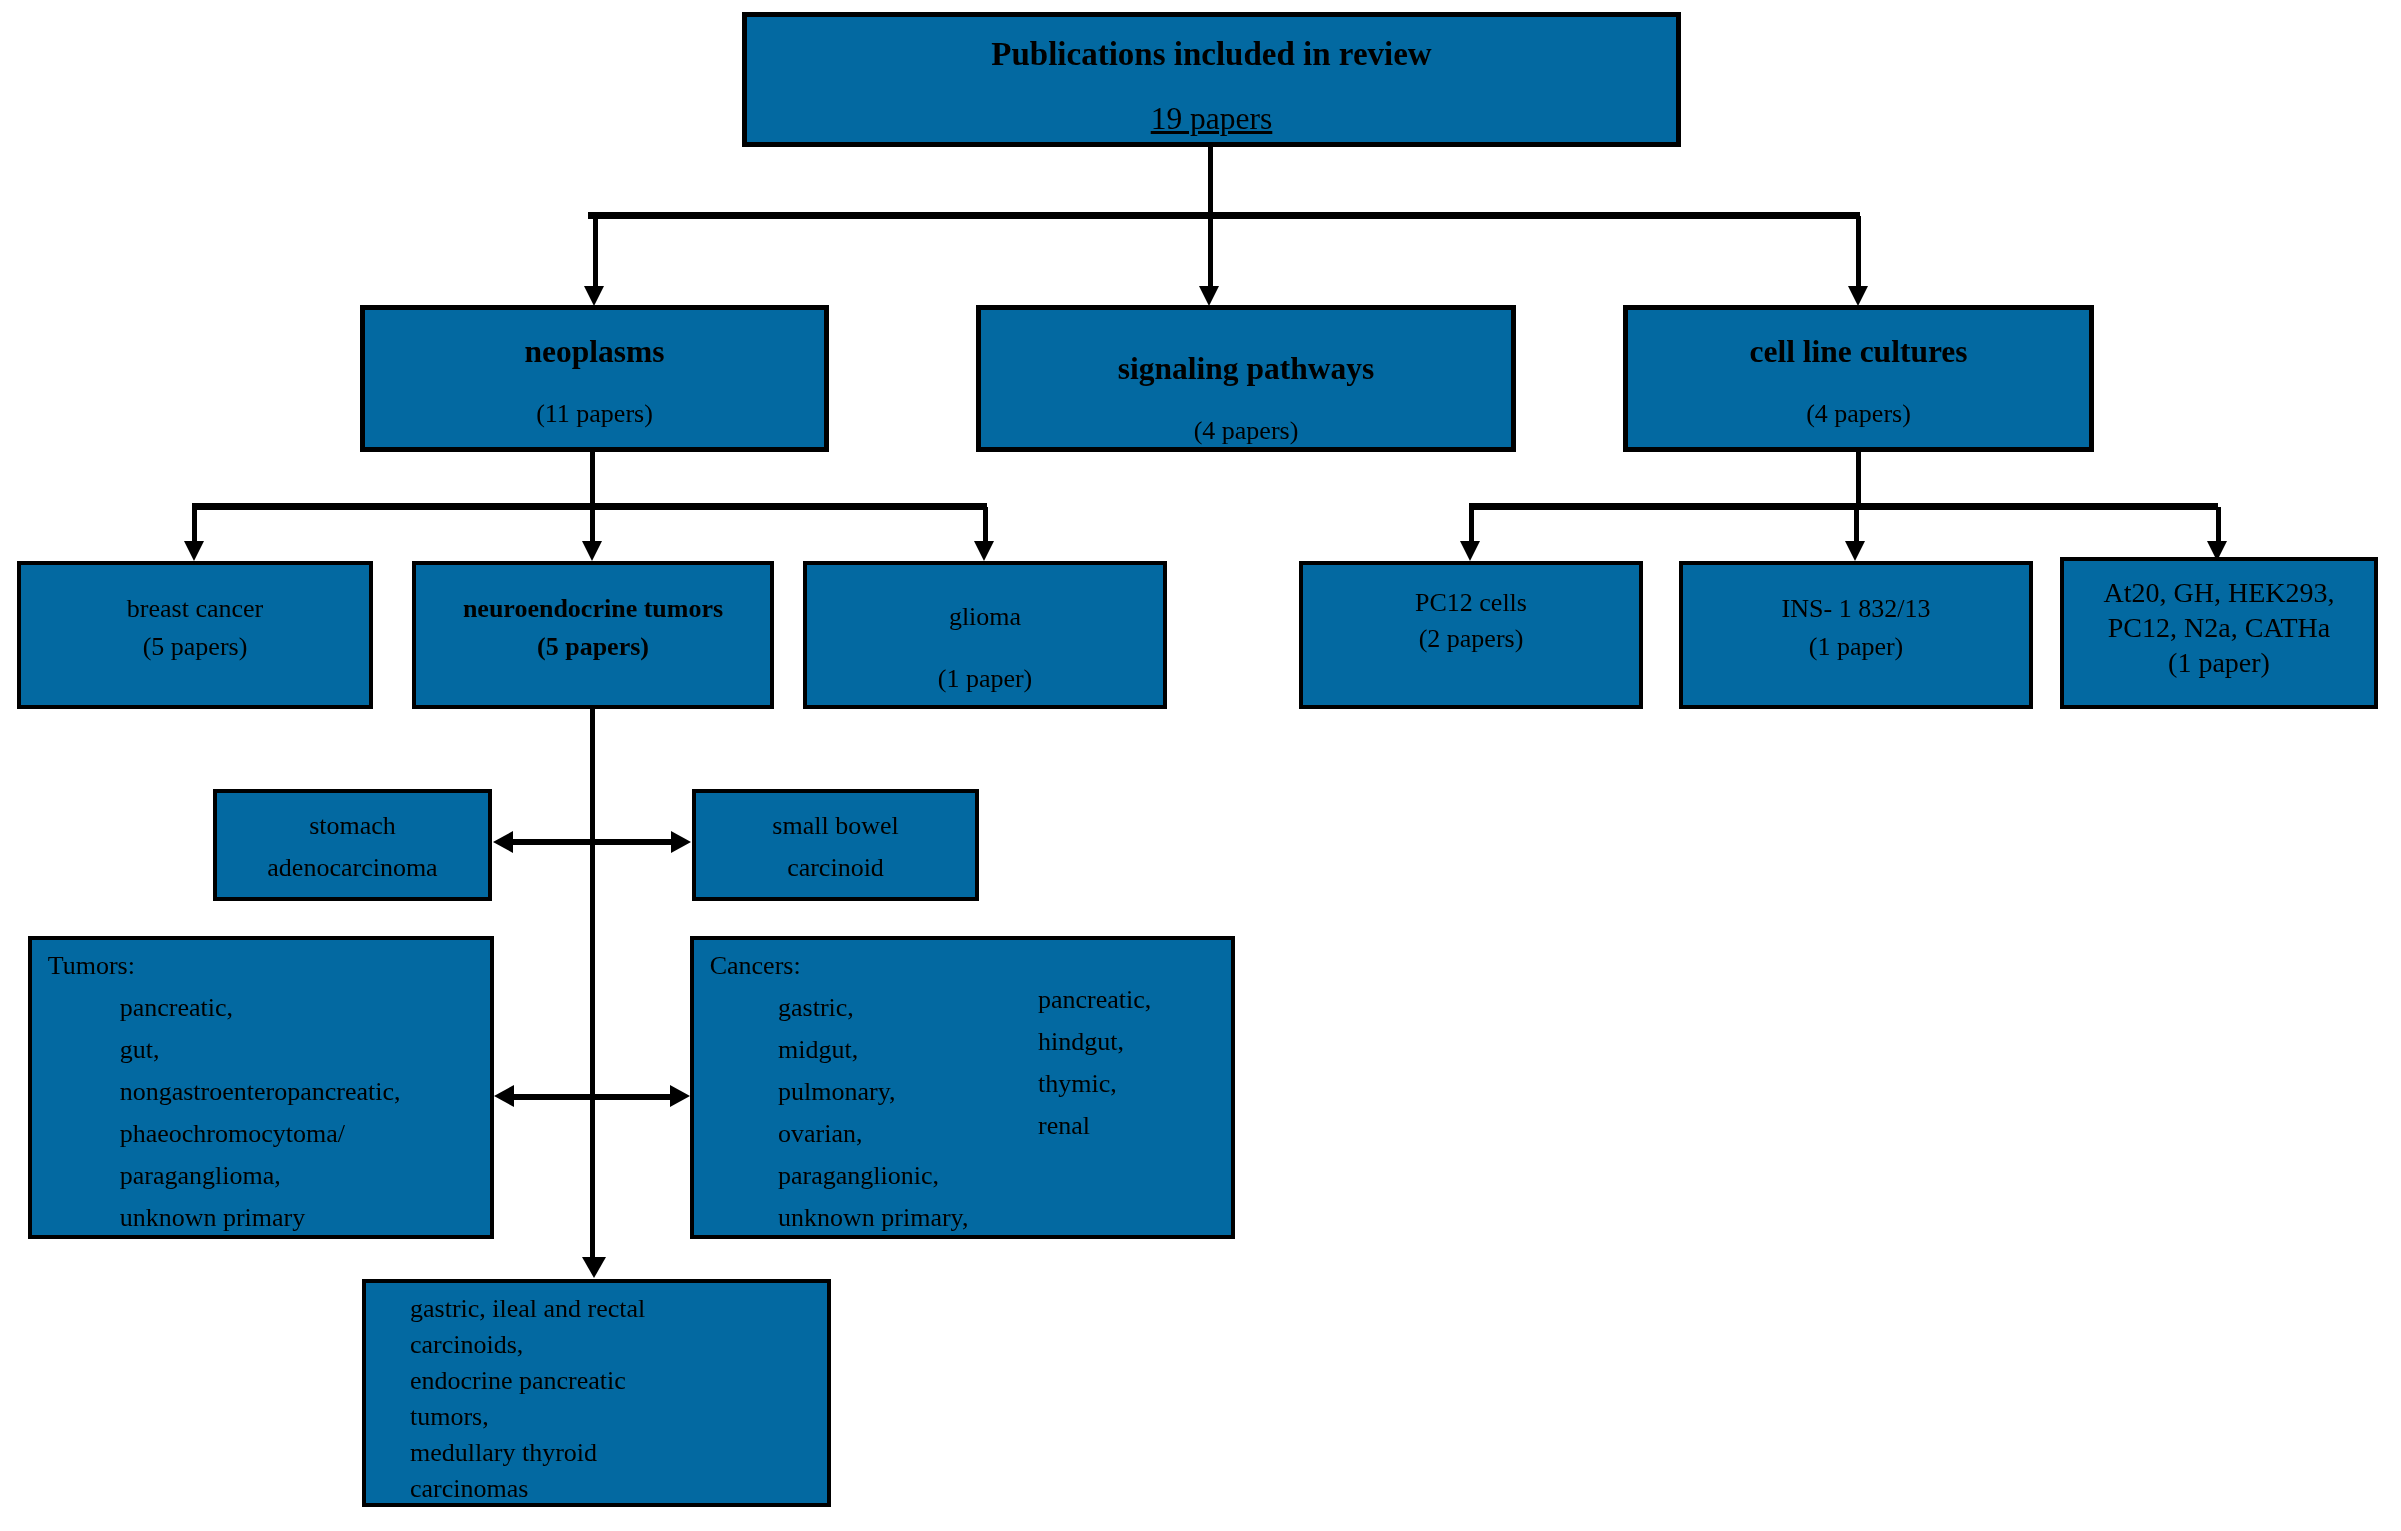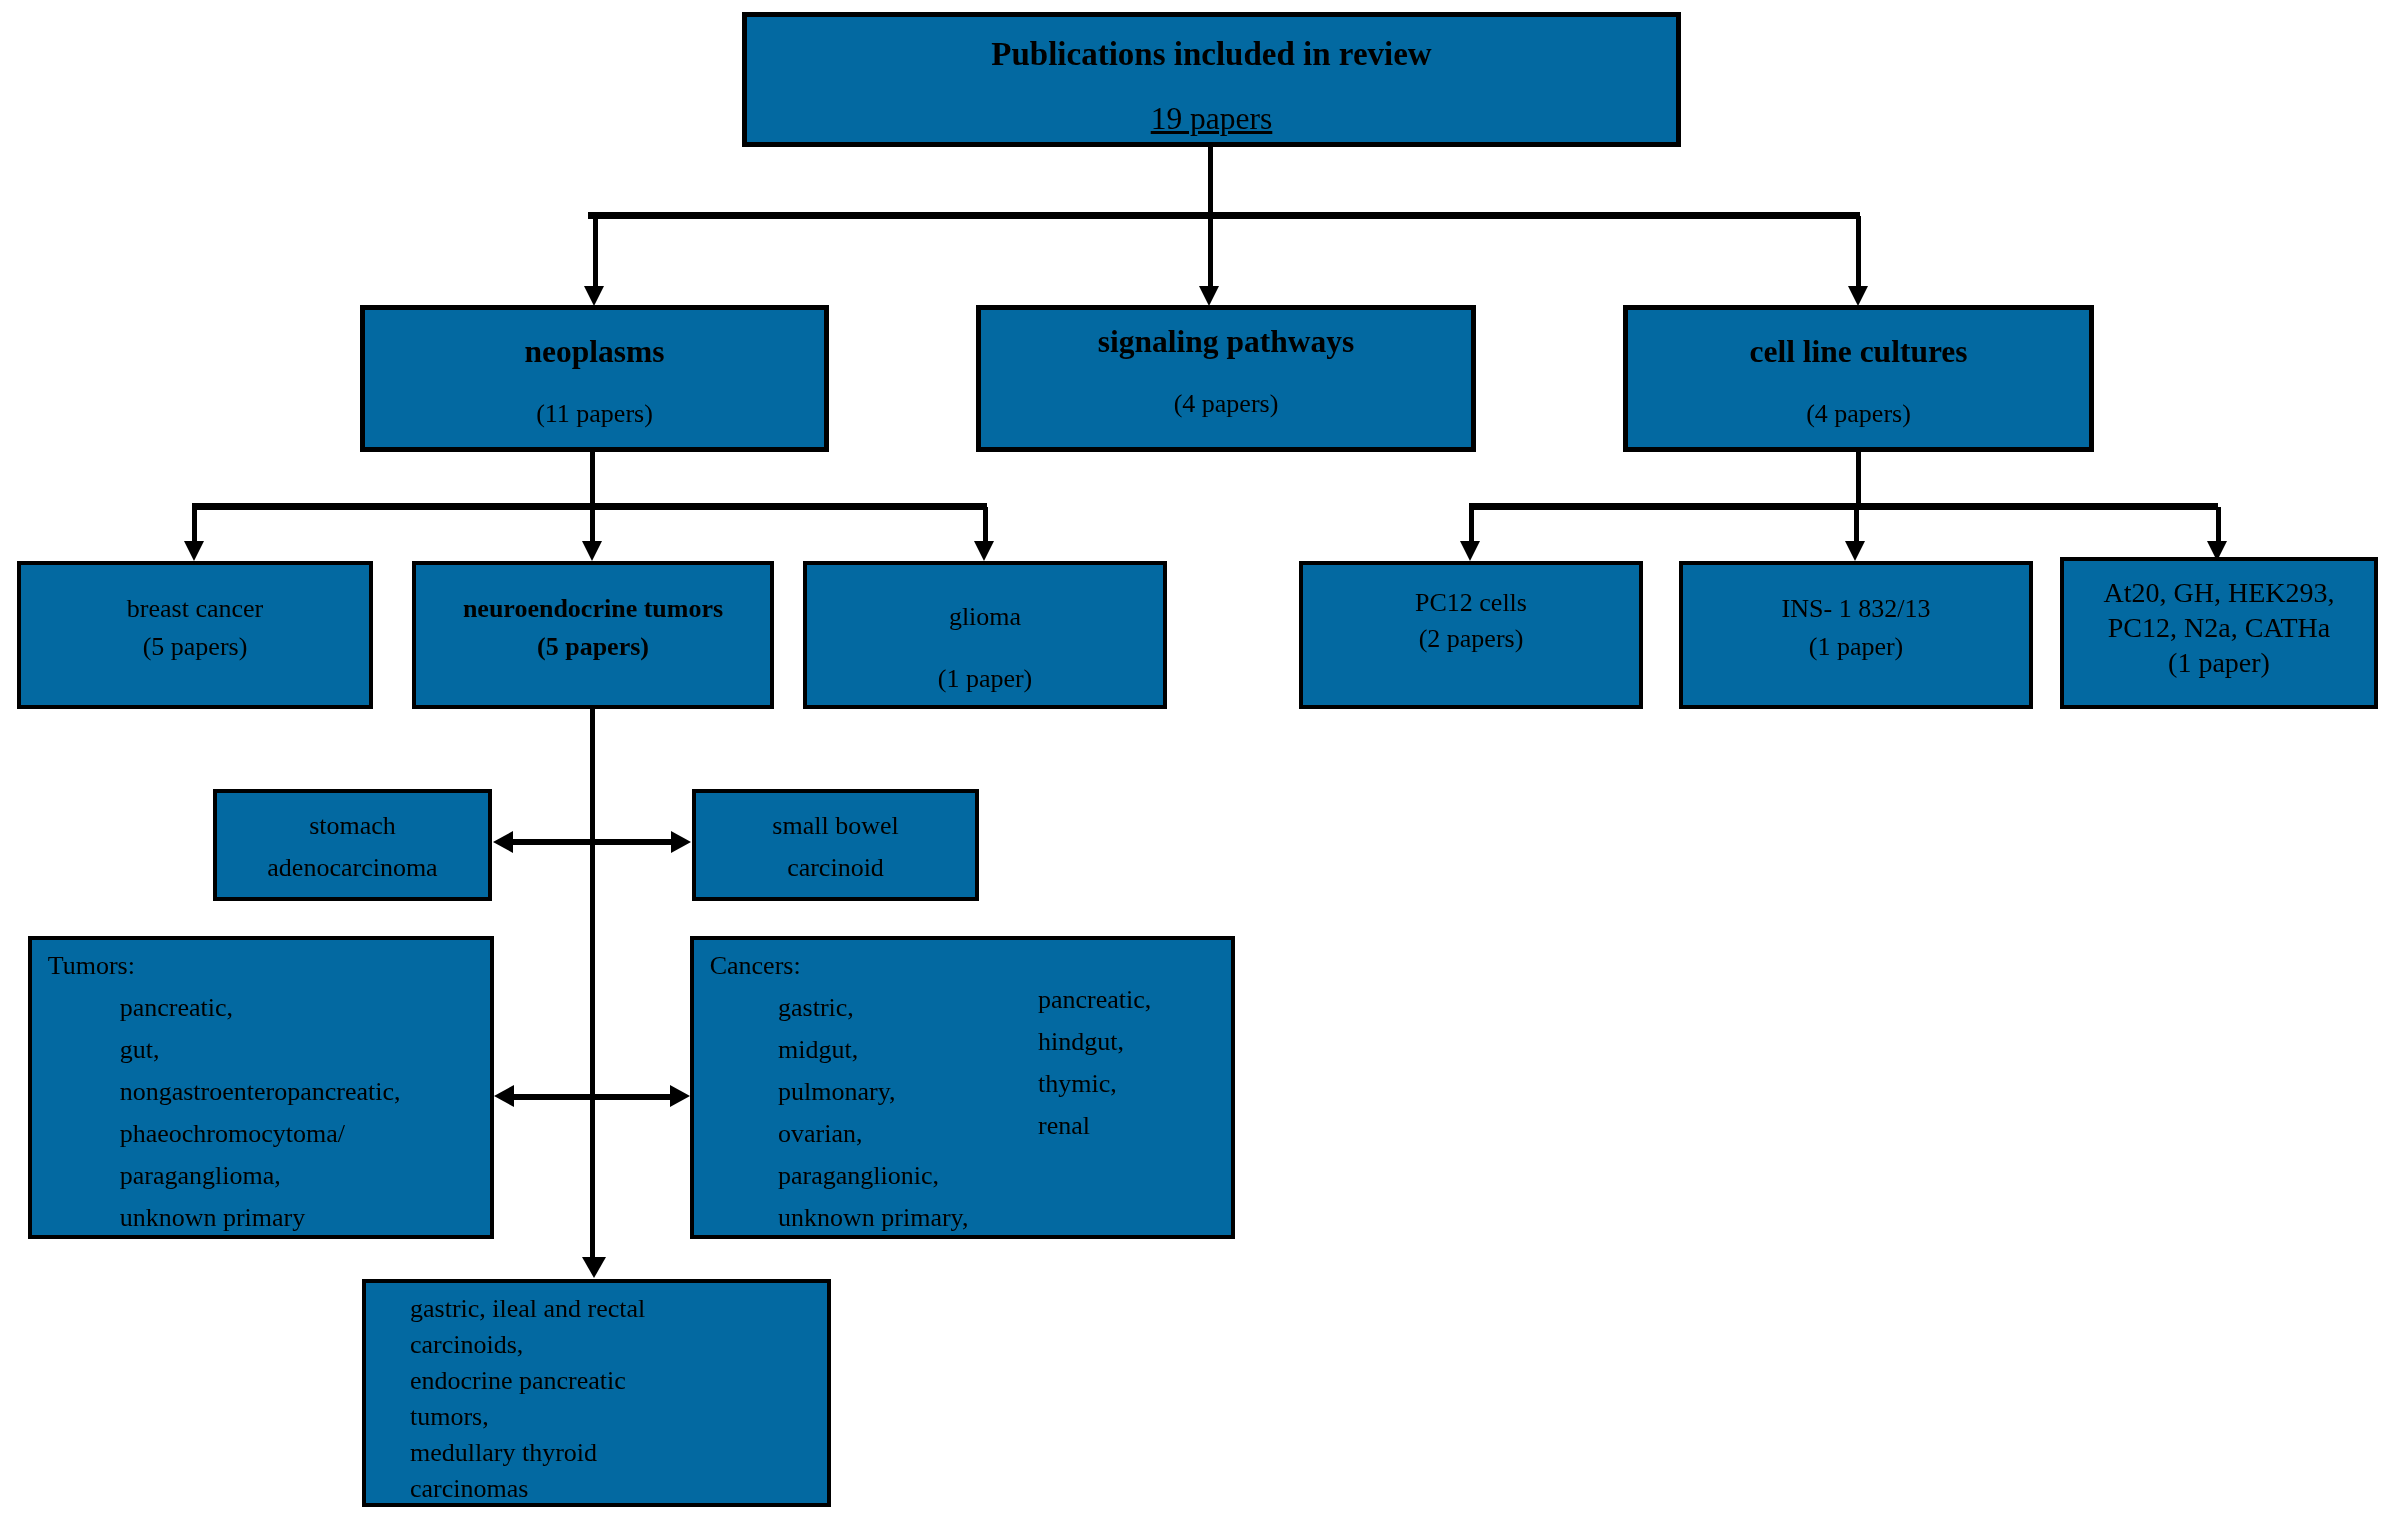--- a/index.html
+++ b/index.html
@@ -61,21 +61,21 @@
   <div class="box b10" style="left:742px;top:12.4px;width:939px;height:135px;padding-top:19px;">
     <div class="fs58 t-bold">Publications included in review</div>
     <div class="fs56" style="margin-top:27px;text-decoration:underline;">19 papers</div>
   </div>
 
   <div class="box b10" style="left:360px;top:305px;width:469px;height:147px;padding-top:23.6px;">
     <div class="fs56 t-bold">neoplasms</div>
     <div class="fs54" style="margin-top:29px;">(11 papers)</div>
   </div>
 
-  <div class="box b10" style="left:976px;top:305px;width:500px;height:147px;padding-top:14px;">
+  <div class="box b10" style="left:976px;top:305px;width:540px;height:147px;padding-top:41px;">
     <div class="fs56 t-bold">signaling pathways</div>
     <div class="fs54" style="margin-top:29px;">(4 papers)</div>
   </div>
 
   <div class="box b10" style="left:1623px;top:305px;width:471px;height:147px;padding-top:23.6px;">
     <div class="fs56 t-bold">cell line cultures</div>
     <div class="fs54" style="margin-top:29px;">(4 papers)</div>
   </div>
 
   <div class="box" style="left:17px;top:561px;width:356px;height:148px;padding-top:29px;">

